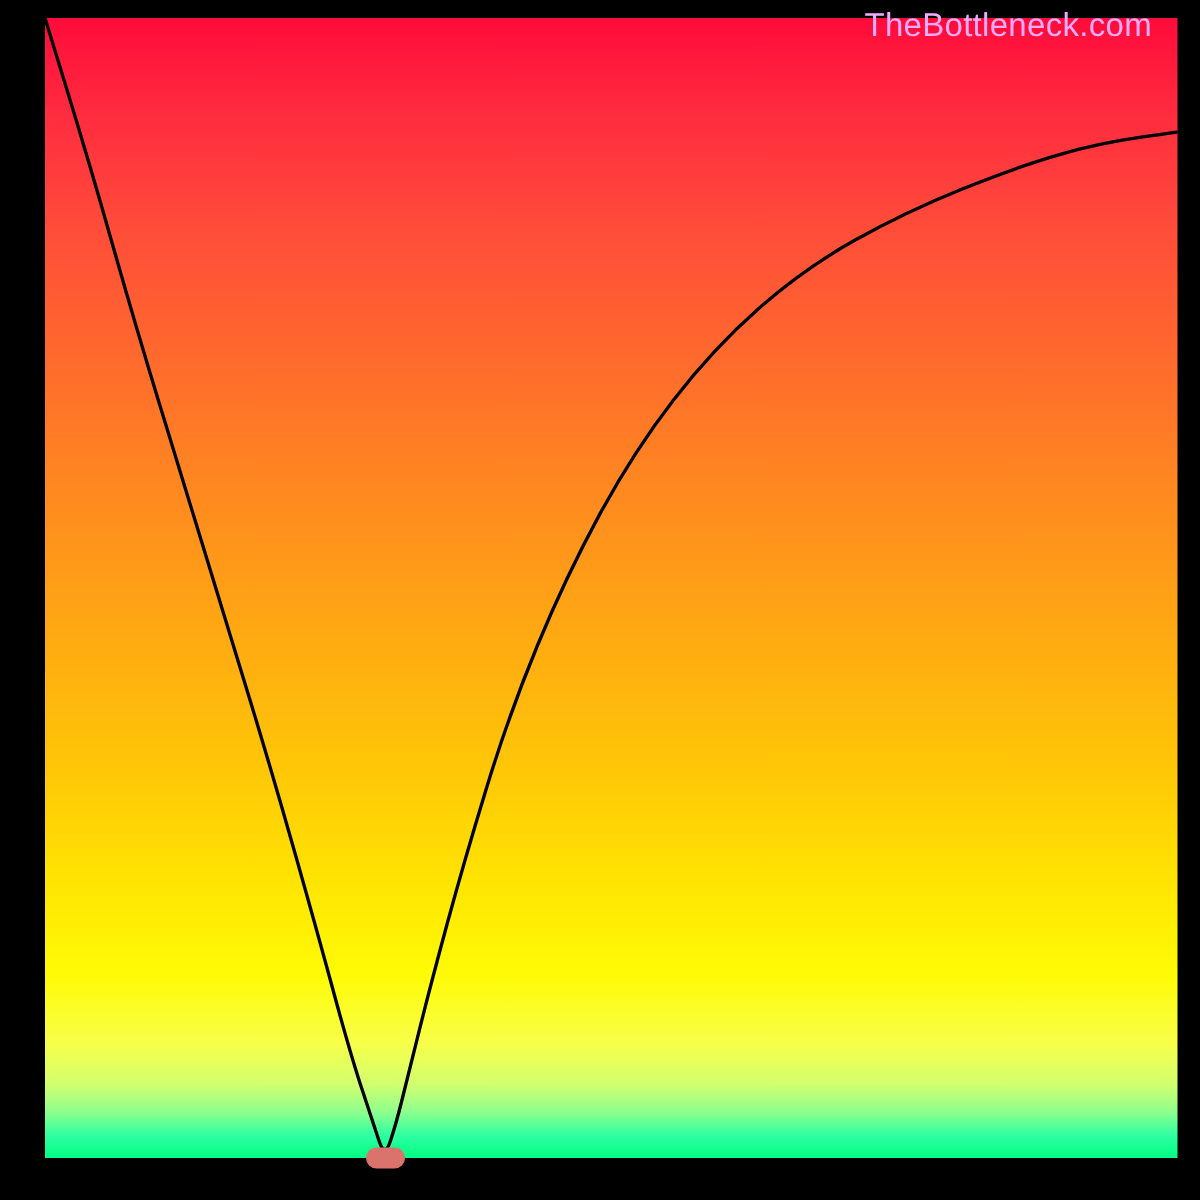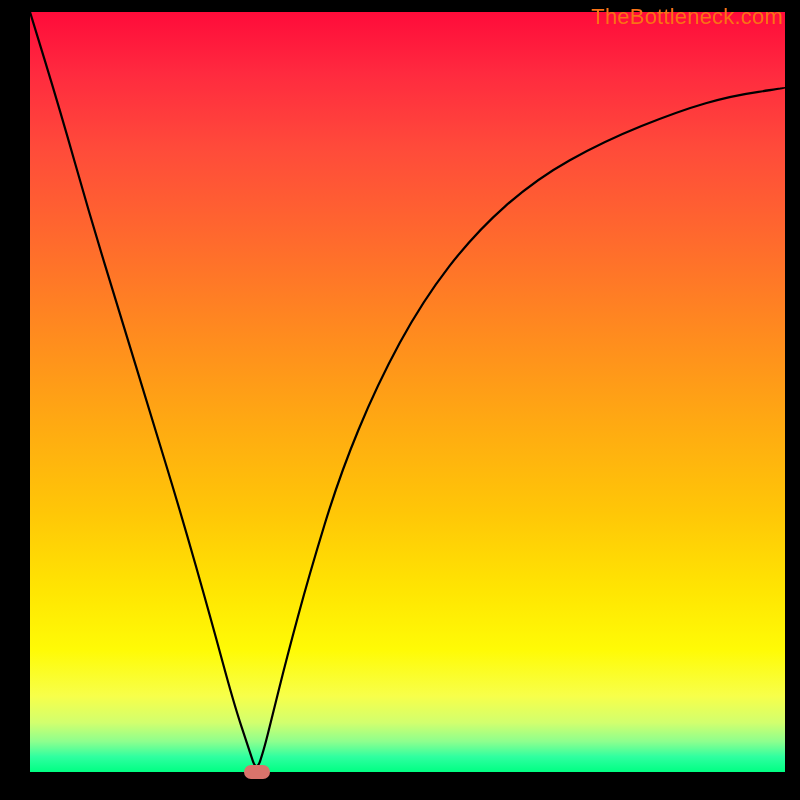--- a/index.html
+++ b/index.html
@@ -37,22 +37,22 @@
       #f7ff4a 90%,
       #d2ff6e 93.5%,
       #8dff8e 96%,
       #2fffa0 98%,
       #00ff83 100%
     );
   }
   .watermark {
     position: absolute;
     top: 4px;
-    right: 17px;
-    color: #f97316;
+    right: 32px;
+    color: #f0abfc;
     font-size: 22px;
     letter-spacing: 0.2px;
     font-weight: 500;
     user-select: none;
   }
   .marker {
     position: absolute;
     width: 26px;
     height: 14px;
     border-radius: 7px;

